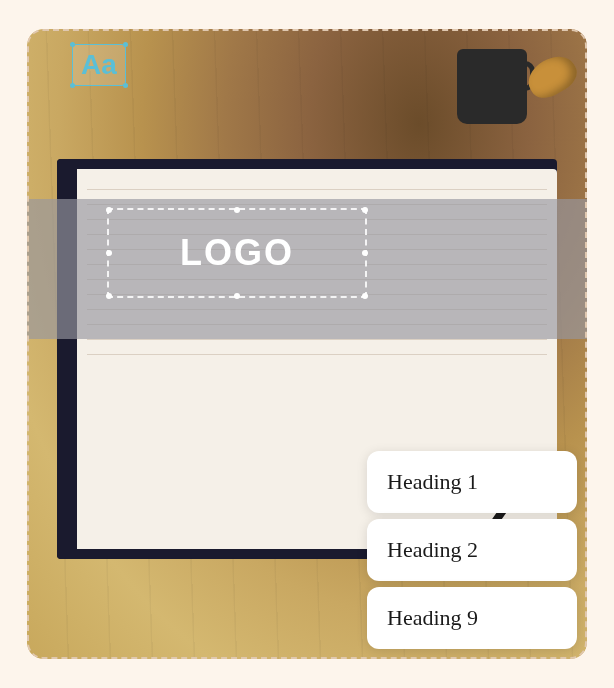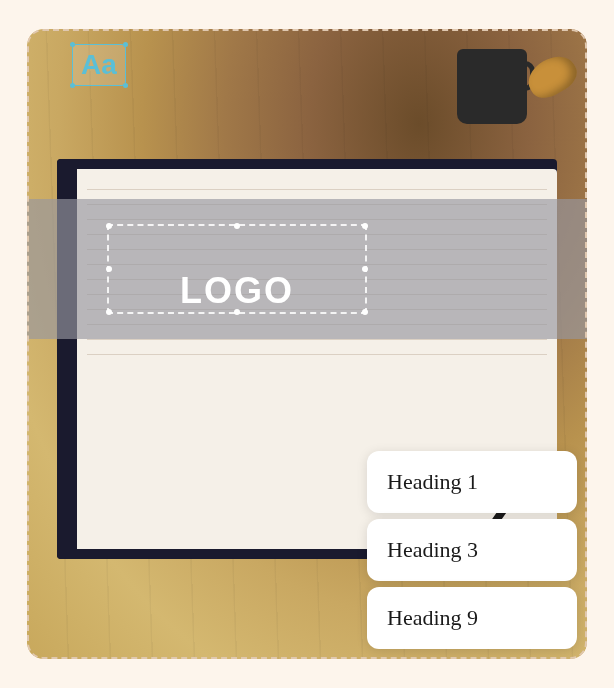--- a/index.html
+++ b/index.html
@@ -157,27 +157,27 @@
       top: 170px;
       left: 0;
       right: 0;
       height: 140px;
       background: rgba(150,150,160,0.65);
     }
 
     
     .logo-box {
       position: absolute;
-      top: 195px;
+      top: 179px;
       left: 80px;
       right: 220px;
       height: 90px;
       border: 2px dashed rgba(255,255,255,0.85);
       display: flex;
-      align-items: flex-end;
+      align-items: center;
       justify-content: center;
     }
 
     
     .logo-box::before,
     .logo-box::after {
       content: '';
       position: absolute;
     }
 
@@ -349,21 +349,21 @@
     <span class="aa-text">Aa</span>
   </div>
 
   <div class="heading-cards">
 
     <div class="heading-card">
       <span class="heading-card-text">Heading 1</span>
     </div>
 
     <div class="heading-card">
-      <span class="heading-card-text">Heading 3</span>
+      <span class="heading-card-text">Heading 2</span>
     </div>
 
     <div class="heading-card">
       <span class="heading-card-text">Heading 9</span>
     </div>
 
   </div>
 
 </div>
 

